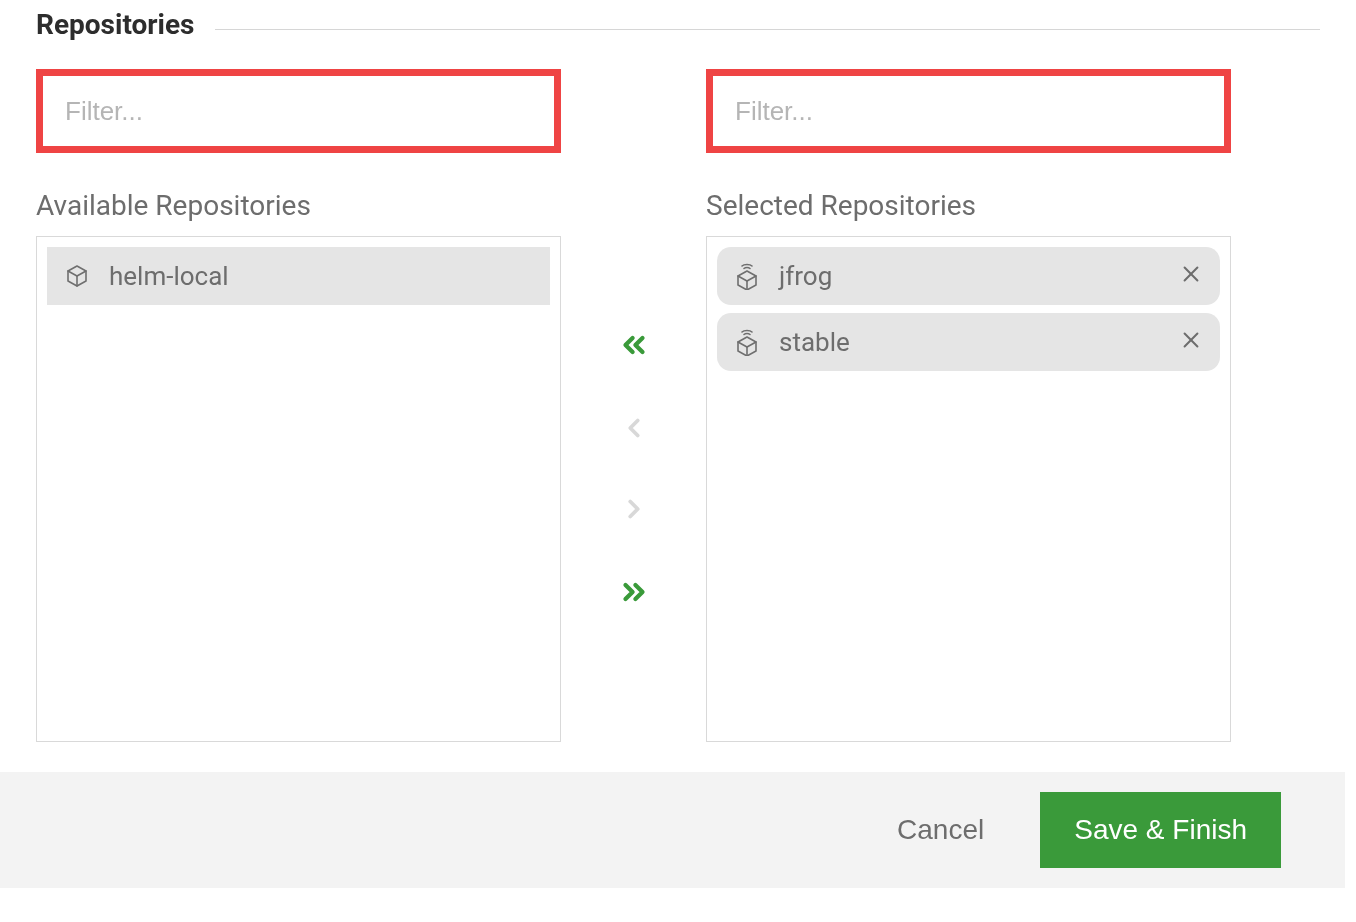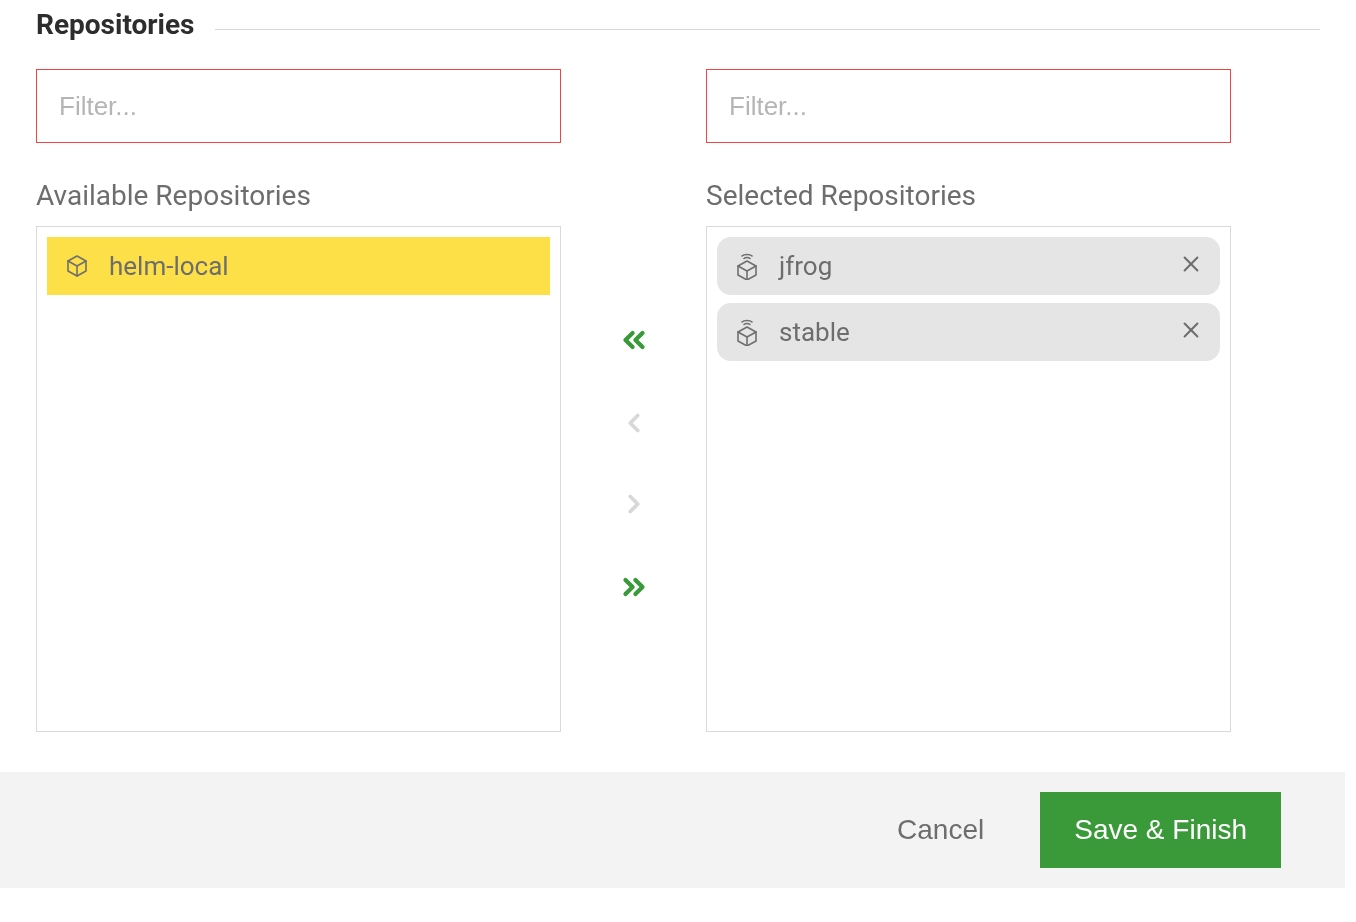--- a/index.html
+++ b/index.html
@@ -51,22 +51,22 @@
     flex: 0 0 145px;
     display: flex;
     flex-direction: column;
     align-items: center;
     justify-content: center;
     gap: 48px;
     padding-top: 128px;
   }
   .filter-input {
     width: 100%;
-    height: 74px;
-    border: 1px solid #ef4444;
+    height: 84px;
+    border: 7px solid #ef4444;
     font-size: 26px;
     padding: 0 22px;
     color: #333;
     outline: none;
   }
   .filter-input::placeholder {
     color: #b5b5b5;
   }
   .list-label {
     font-size: 28px;
@@ -80,21 +80,21 @@
     padding: 10px;
     overflow: auto;
   }
   .repo-item {
     display: flex;
     align-items: center;
     height: 58px;
     padding: 0 18px;
     font-size: 26px;
     color: #6d6d6d;
-    background: #fde047;
+    background: #e5e5e5;
     margin-bottom: 8px;
     cursor: pointer;
   }
   .repo-item .repo-icon {
     margin-right: 20px;
     display: inline-flex;
     align-items: center;
     color: #6f6f6f;
   }
   .repo-item.selected {

